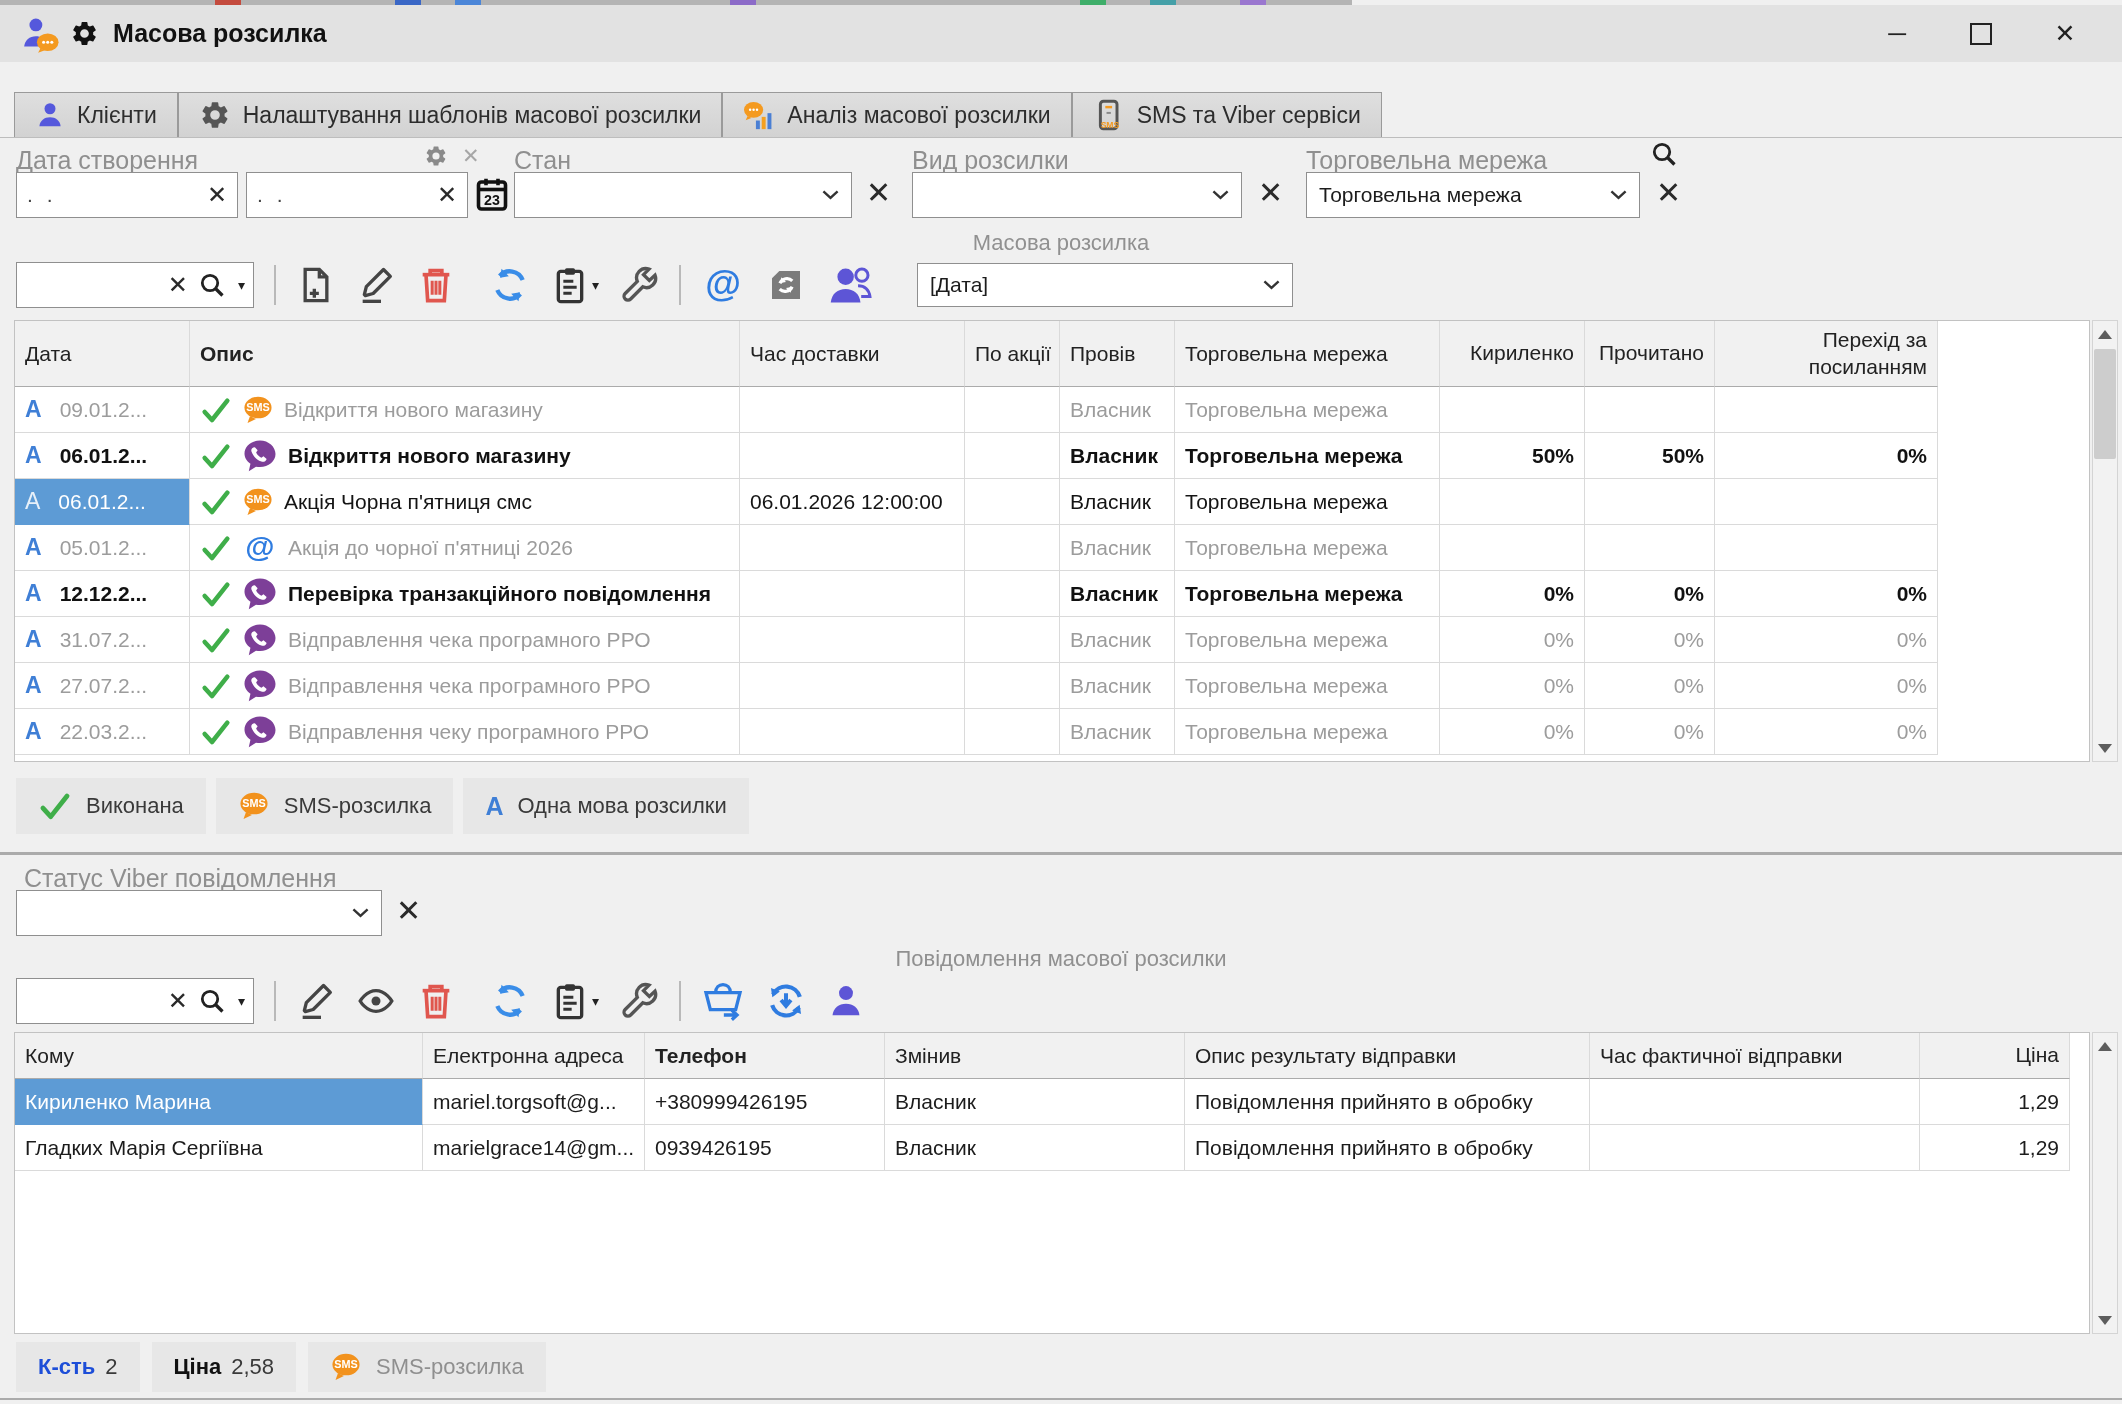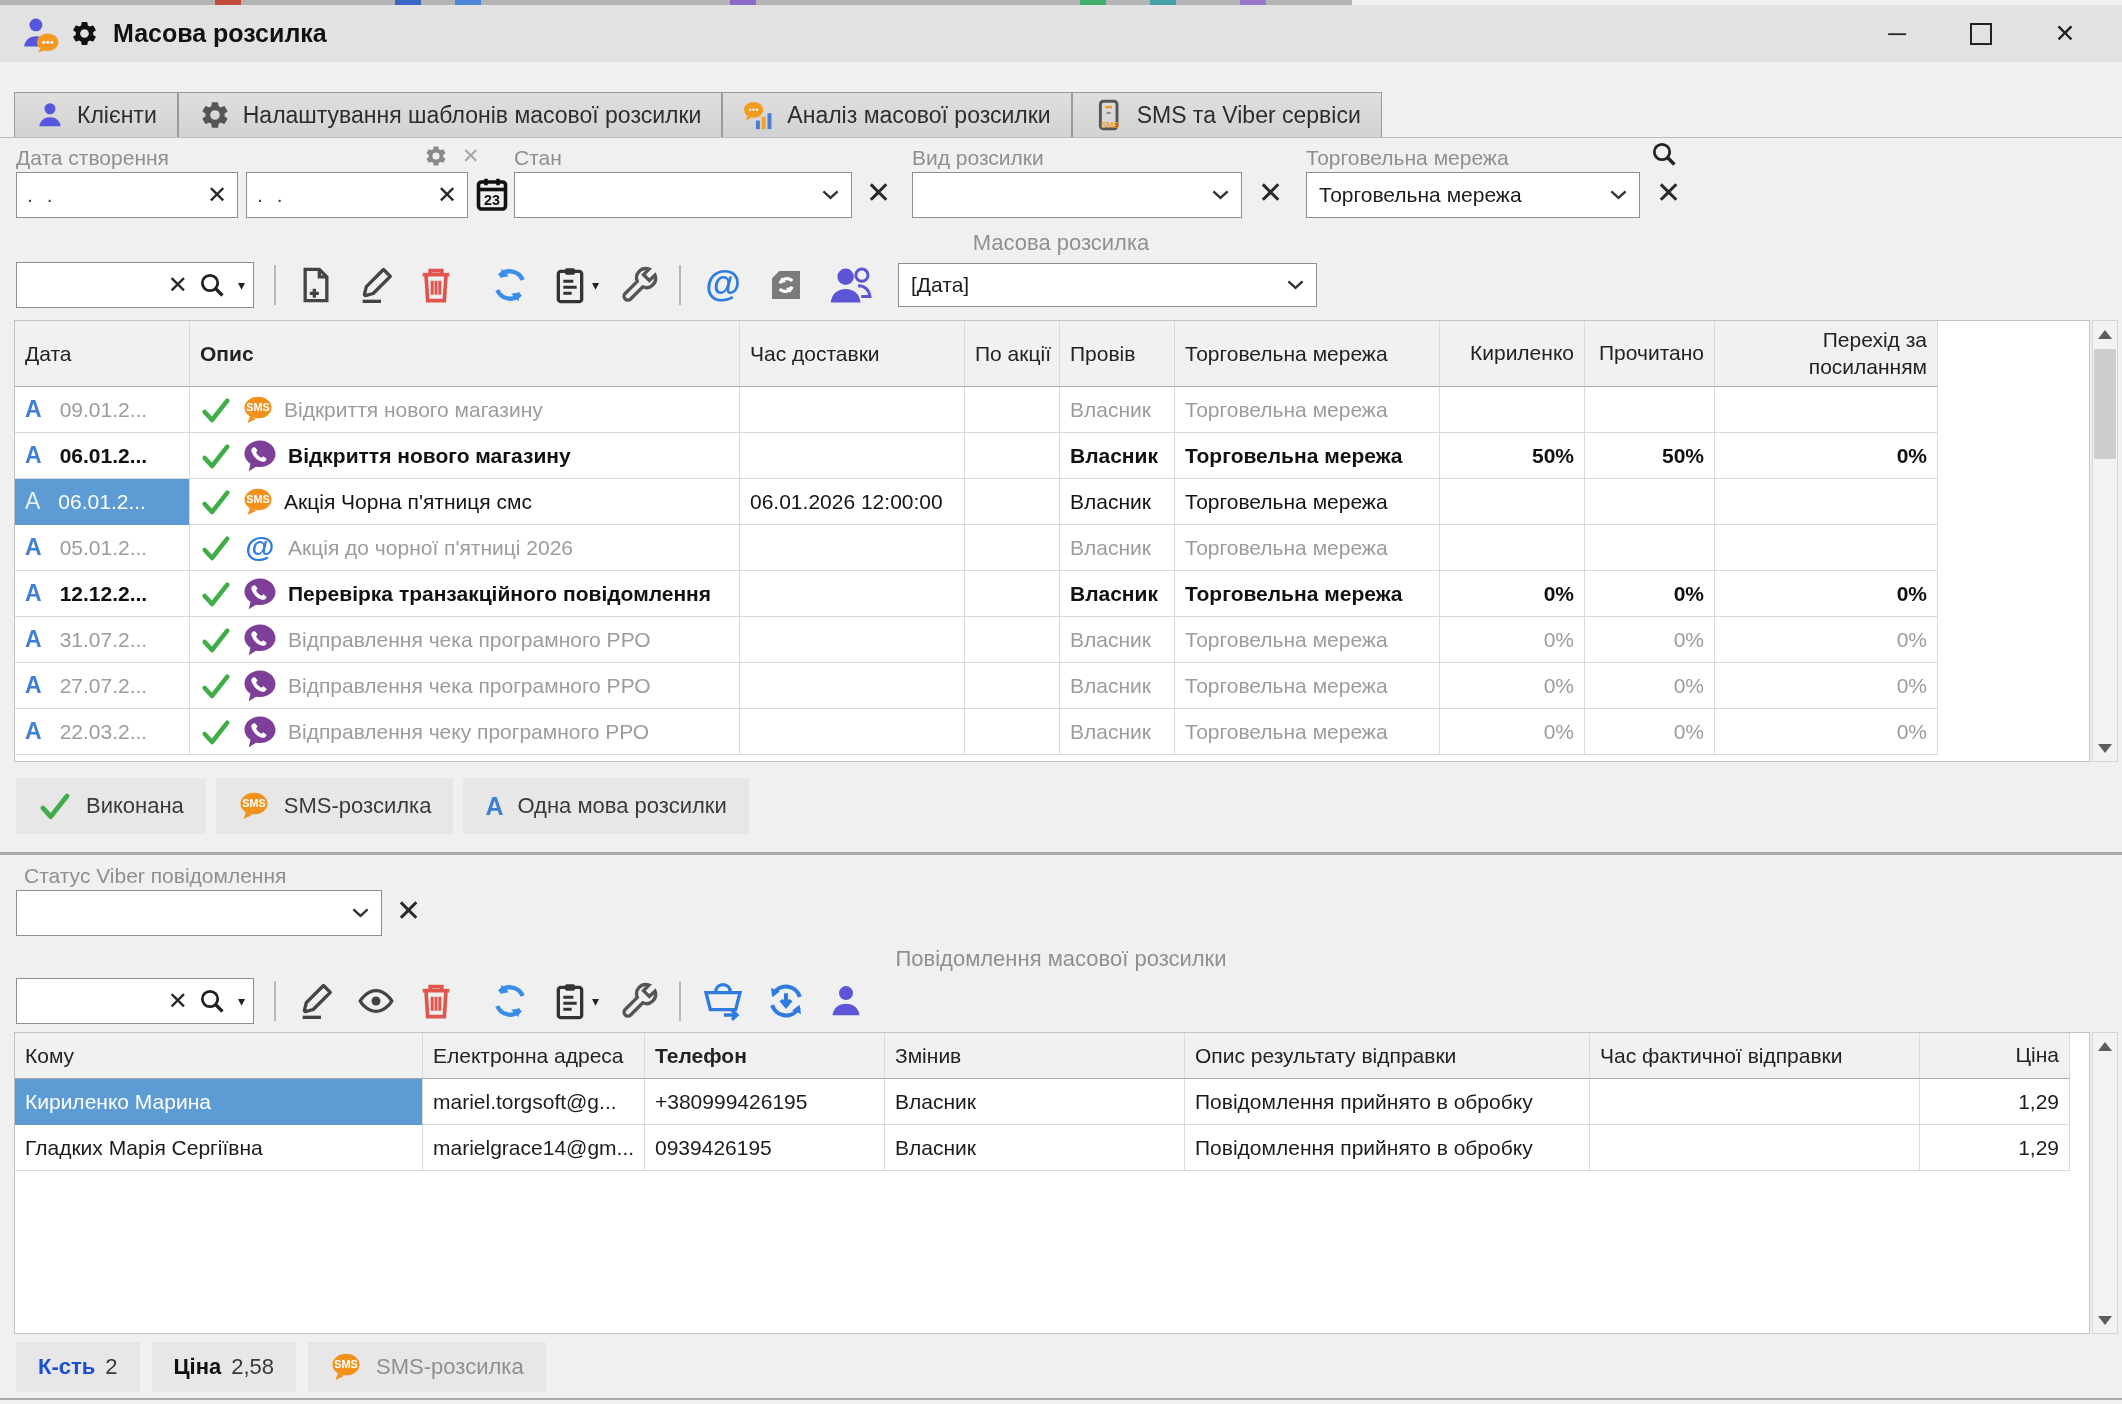--- a/index.html
+++ b/index.html
@@ -15,21 +15,21 @@
   #titlebar .apptitle{font-size:25px;font-weight:bold;margin-left:14px;color:#111}
   #winctrl{margin-left:auto;display:flex;align-items:center;gap:56px;padding-right:18px}
   #winctrl .wbtn{font-size:25px;color:#222;width:34px;text-align:center;cursor:default}
   #winctrl .boxglyph{width:22px;height:22px;border:2px solid #222}
   
   #tabs{top:88px;left:14px;right:0;height:50px;display:flex;align-items:flex-end;}
   .tab{display:flex;align-items:center;gap:12px;padding:0 20px;height:46px;background:linear-gradient(#dfdfdf,#d2d2d2);border:1px solid #9a9a9a;font-size:23px;color:#2d2d2d;white-space:nowrap}
   .tab.active{height:52px;background:#fafafa;border-bottom:none;z-index:3;font-weight:normal}
   #tabline{top:137px;left:0;right:0;height:1px;background:#bdbdbd}
   
-  .flabel{font-size:21px;color:#8f8f8f;white-space:nowrap}
+  .flabel{font-size:25px;color:#8f8f8f;white-space:nowrap}
   .inputbox{background:#fff;border:1px solid #8f8f8f;height:46px;display:flex;align-items:center;padding:0 10px;font-size:21px}
   .inputbox .ph{color:#444;letter-spacing:4px}
   .clearx{font-size:24px;color:#2a2a2a;line-height:1;cursor:default}
   .clearx.inx{margin-left:auto}
   .clearx.gray{color:#a6a6a6;font-size:21px}
   .chev{margin-left:auto}
   .combo{background:#fff;border:1px solid #8f8f8f;height:46px;display:flex;align-items:center;padding:0 12px;font-size:21px}
   
   .caption{font-size:22px;color:#909090;text-align:center}
   
@@ -345,21 +345,21 @@
   <div class="tbtn">
       <svg class="ic" width="42" height="42">
         <use href="#i-card-refresh"></use>
       </svg>
     </div>
   <div class="tbtn">
       <svg class="ic" width="46" height="42">
         <use href="#i-people"></use>
       </svg>
     </div>
-  <div class="combo" style="width:419px;height:44px;margin-left:5px">
+  <div class="combo" style="width:376px;height:44px;margin-left:24px">
     <span>[Дата]</span>
     <svg class="ic chev" width="17" height="10">
         <use href="#i-chev"></use>
       </svg>
   </div>
 </div>
 
 <div class="abs tblwrap" id="tbl1" style="top:320px;left:14px;width:2076px;height:442px">
   <div class="tr h" style="height:66px">
     <div class="c">Дата</div>

